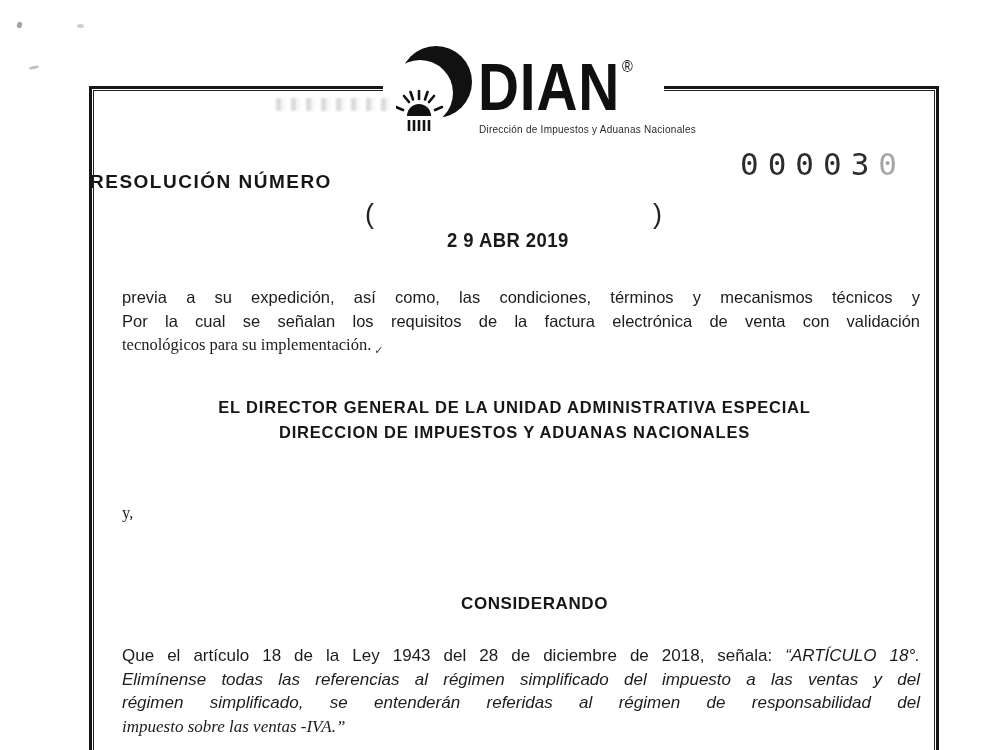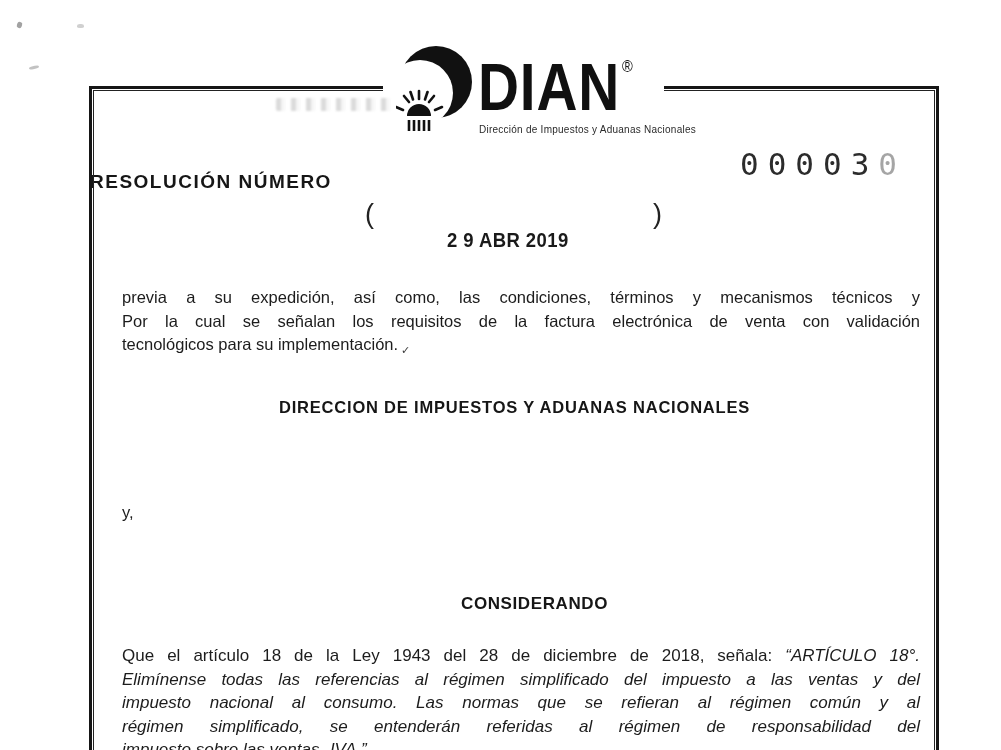--- a/index.html
+++ b/index.html
@@ -55,21 +55,21 @@
   .paren.open { left:365px; top:199px; }
   .paren.close { left:653px; top:199px; }
   .date-stamp {
     position:absolute; left:447px; top:228px; font-size:21px; font-weight:700;
     letter-spacing:.5px; color:#1a1a1a; transform:scaleX(.88); transform-origin:left top;
     white-space:nowrap;
   }
   
   .para { position:absolute; left:122px; width:798px; font-size:16.5px; line-height:23.5px; color:#1c1c1c; }
   .jline { text-align:justify; text-align-last:justify; }
-  .lline { text-align:left; text-align-last:left; }
+  .lline { text-align:left; text-align-last:left;font-family:Liberation Serif, serif; }
   .subject { top:286px; }
   .subject-mark { font-size:11px; color:#3a3a3a; margin-left:3px; vertical-align:-4px; }
   .authority {
     position:absolute; left:90px; top:395px; width:849px; text-align:center;
     font-size:16.5px; font-weight:700; line-height:25px; letter-spacing:.8px; color:#161616;
   }
   .faculties { top:501px; }
   .considerando {
     position:absolute; left:90px; top:594px; width:849px; text-align:center;
     font-size:17px; font-weight:700; letter-spacing:.6px; color:#161616;padding-left:40px;
@@ -127,30 +127,30 @@
   <div class="paren close">)</div>
   <div class="date-stamp">2 9 ABR 2019</div>
 
   <div class="para subject">
     <div class="jline">previa a su expedición, así como, las condiciones, términos y mecanismos técnicos y</div>
     <div class="jline">Por la cual se señalan los requisitos de la factura electrónica de venta con validación</div>
     <div class="lline"><span>tecnológicos para su implementación.</span><span class="subject-mark">✓</span></div>
   </div>
 
   <div class="authority">
+    <div>EL DIRECTOR GENERAL DE LA UNIDAD ADMINISTRATIVA ESPECIAL</div>
     <div>DIRECCION DE IMPUESTOS Y ADUANAS NACIONALES</div>
   </div>
 
   <div class="para faculties">
     <div class="lline">y,</div>
   </div>
 
   <div class="considerando">CONSIDERANDO</div>
 
   <div class="para whereas">
     <div class="jline"><span>Que el artículo 18 de la Ley 1943 del 28 de diciembre de 2018, señala: </span><span class="it">“ARTÍCULO 18°.</span></div>
     <div class="jline"><span class="it">Elimínense todas las referencias al régimen simplificado del impuesto a las ventas y del</span></div>
-    <div class="jline"><span class="it">impuesto nacional al consumo. Las normas que se refieran al régimen común y al</span></div>
     <div class="jline"><span class="it">régimen simplificado, se entenderán referidas al régimen de responsabilidad del</span></div>
     <div class="lline"><span class="it">impuesto sobre las ventas -IVA.”</span></div>
   </div>
 
 </div>
 
 </body></html>

